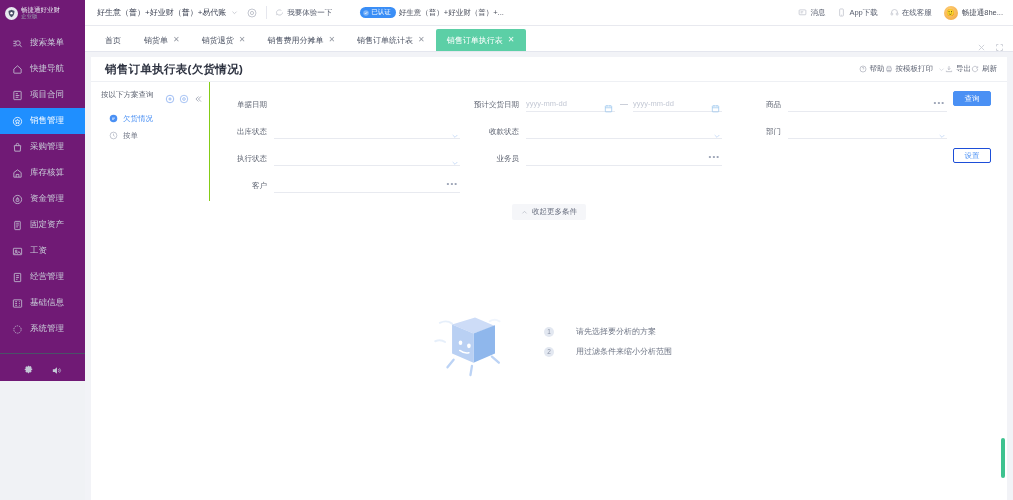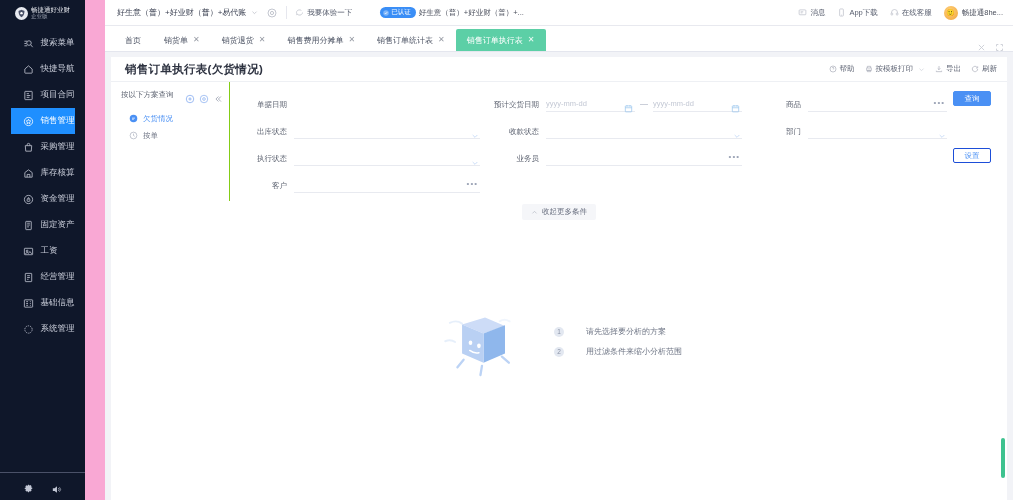--- a/index.html
+++ b/index.html
@@ -6,26 +6,25 @@
   html, body {
     width: 1013px; height: 500px;
     overflow: hidden;
     font-family: "Liberation Sans", "DejaVu Sans", sans-serif;
     background: #f0f2f5;
   }
   .app { display: flex; width: 1013px; height: 500px; }
 
   
   .sidebar {
-    width: 85px; height: 500px;
-    background: #0f172a;
+    width: 85px; height: 381px;
+    background: #701a75;
     display: flex; flex-direction: column;
     flex: 0 0 85px;
     position: relative;
-    align-items: center;
   }
   .brand {
     height: 26px;
     display: flex; align-items: center;
     padding: 0 5px;
     gap: 3px;
   }
   .brand-logo {
     width: 13px; height: 13px; border-radius: 50%;
     background: #e8eaf0;
@@ -55,21 +54,21 @@
   .side-bottom {
     position: absolute; bottom: 0; left: 0; right: 0;
     height: 28px;
     border-top: 1px solid #4a5168;
     display: flex; align-items: center; justify-content: space-around;
     padding: 0 14px;
   }
   .side-bottom .sico { width: 11px; height: 11px; display: block; cursor: pointer; }
 
   
-  .right { flex: 1; display: flex; flex-direction: column; background: #f9a8d4; min-width: 0; padding-left: 20px; }
+  .right { flex: 1; display: flex; flex-direction: column; background: #f9a8d4; min-width: 0; }
 
   
   .topbar {
     height: 26px; background: #ffffff;
     display: flex; align-items: center;
     border-bottom: 1px solid #e8e9ef;
     flex: 0 0 26px;
     font-size: 8px; color: #4a4f5c;
   }
   .tenant {
@@ -144,21 +143,21 @@
     background: #fff; height: 100%;
     display: flex; flex-direction: column;
     position: relative;
   }
   .card-head {
     height: 24px; display: flex; align-items: center;
     padding: 0 10px 0 14px;
     position: relative;
   }
   .page-title { font-size: 11.5px; color: #2d3240; font-weight: bold; letter-spacing: .3px; }
-  .head-tools { margin-left: auto; display: flex; align-items: center; gap: 10px; }
+  .head-tools { margin-left: auto; display: flex; align-items: center; }
   .htool {
     display: flex; align-items: center; gap: 3px;
     font-size: 7.5px; color: #5d6373; cursor: pointer; white-space: nowrap;
   }
   .htool .hi { width: 8px; height: 8px; display: block; opacity: .7; }
   .htool .dchev { width: 7px; height: 7px; opacity: .5; margin-left: 2px; }
 
   
   .filters { display: flex; border-top: 1px solid #eef0f4; min-height: 120px; }
   .scheme-panel {

